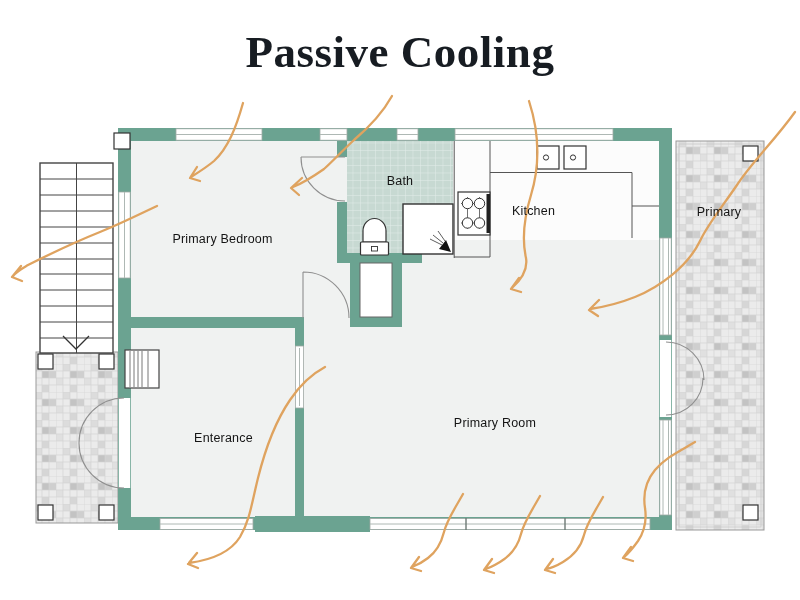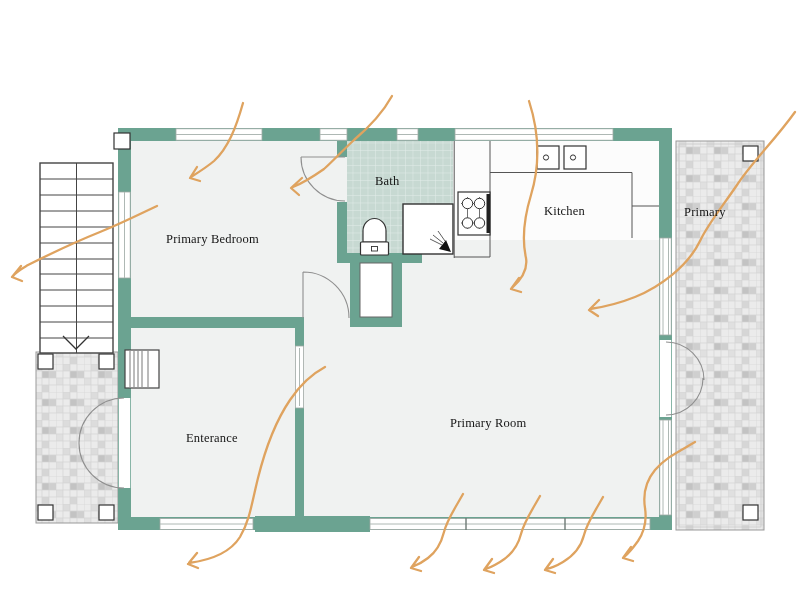--- a/index.html
+++ b/index.html
@@ -3,21 +3,21 @@
 <meta charset="utf-8">
 <style>
   html,body{margin:0;padding:0;background:#ffffff;}
   #stage{position:relative;width:800px;height:600px;background:#ffffff;overflow:hidden;
          font-family:"Liberation Sans",sans-serif;}
   #plan-svg{position:absolute;left:0;top:0;}
   .title{position:absolute;left:0;top:26px;width:800px;text-align:center;
          font-family:"Liberation Serif","DejaVu Serif",serif;font-weight:600;
          font-size:45px;letter-spacing:.5px;color:#171c22;}
   .lbl{position:absolute;font-size:12.5px;color:#141414;letter-spacing:.2px;
-       text-align:left;white-space:nowrap;font-family:Liberation Serif, serif;}
+       text-align:center;white-space:nowrap;}
 </style>
 </head>
 <body>
 
 <div id="stage">
 
 <svg id="plan-svg" width="800" height="600" viewBox="0 0 800 600">
   <defs>
     <pattern id="mosaic" width="28" height="28" patternUnits="userSpaceOnUse">
       <rect width="28" height="28" fill="#ebebeb"></rect>
@@ -164,19 +164,20 @@
     <path d="M529,101 C540,135 540,165 531,195 C524,218 522,240 526,258 C528,270 521,280 512,288 M519,278 L511,289 L521,292"></path>
     <path d="M795,112 C775,140 752,162 737,185 C722,207 708,224 700,241 C688,266 660,287 635,297 C620,303 604,307 590,309 M599,300 L589,310 L598,316"></path>
     <path d="M325,367 C310,375 300,385 290,400 C275,422 265,450 258,478 C252,502 250,520 240,537 C230,553 211,560 189,563 M197,553 L188,564 L198,568"></path>
     <path d="M463,494 C454,510 447,520 444,532 C441,544 436,552 428,558 C423,562 417,565 412,567 M419,557 L411,568 L421,571"></path>
     <path d="M540,496 C531,512 524,522 521,534 C518,546 510,556 500,562 C495,565 490,568 485,569 M492,559 L484,570 L494,573"></path>
     <path d="M603,497 C594,513 587,523 584,535 C581,547 573,556 563,562 C558,565 552,568 546,569 M553,559 L545,570 L555,573"></path>
     <path d="M695,442 C678,452 665,458 655,470 C645,482 643,495 645,508 C647,521 644,532 638,541 C633,548 629,553 624,557 M631,547 L623,558 L633,561"></path>
   </g>
 </svg>
 
-  <div class="lbl" style="left:166px;top:232px;width:135px;">Primary Bedroom</div>
+  <div class="title">Passive Cooling</div>
+  <div class="lbl" style="left:155px;top:232px;width:135px;">Primary Bedroom</div>
   <div class="lbl" style="left:375px;top:174px;width:50px;">Bath</div>
-  <div class="lbl" style="left:544px;top:204px;width:75px;">Kitchen</div>
+  <div class="lbl" style="left:496px;top:204px;width:75px;">Kitchen</div>
   <div class="lbl" style="left:684px;top:205px;width:70px;">Primary</div>
   <div class="lbl" style="left:186px;top:431px;width:75px;">Enterance</div>
   <div class="lbl" style="left:450px;top:416px;width:90px;">Primary Room</div>
 </div>
 
 </body></html>

